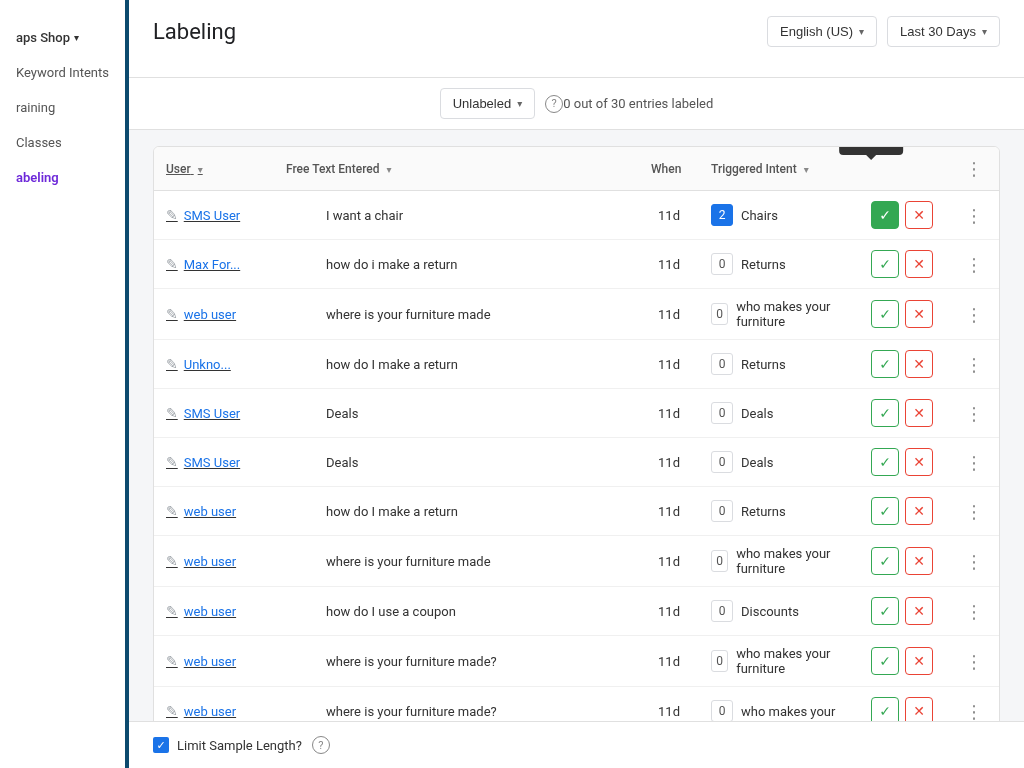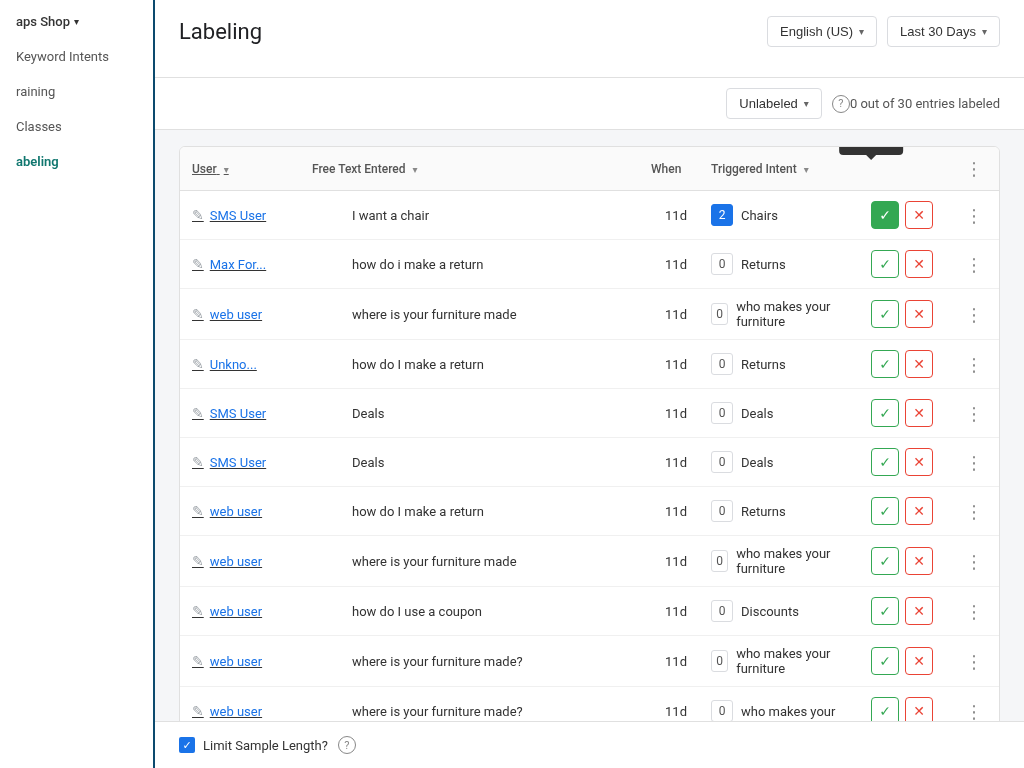--- a/index.html
+++ b/index.html
@@ -1,37 +1,37 @@
 <!DOCTYPE html>
 <html><head>
   <meta charset="utf-8">
   <style>
     * { box-sizing: border-box; margin: 0; padding: 0; }
     body { font-family: -apple-system, BlinkMacSystemFont, 'Segoe UI', Roboto, sans-serif; background: #f5f6f8; display: flex; height: 768px; overflow: hidden; font-size: 13px; color: #333; }
 
     
-    .sidebar { width: 155px; background: #fff; border-right: 2px solid #0c4a6e; display: flex; flex-direction: column; padding-top: 4px; flex-shrink: 0; }
+    .sidebar { width: 129px; background: #fff; border-right: 4px solid #0c4a6e; display: flex; flex-direction: column; padding-top: 20px; flex-shrink: 0; }
     .sidebar-item { padding: 10px 16px; color: #555; cursor: pointer; font-size: 13px; display: flex; align-items: center; gap: 6px; }
-    .sidebar-item.active { color: #0f766e; font-weight: 600; }
+    .sidebar-item.active { color: #6d28d9; font-weight: 600; }
     .sidebar-title { padding: 10px 16px; font-size: 13px; color: #333; font-weight: 500; display: flex; align-items: center; gap: 4px; }
     .sidebar-title .chevron { font-size: 10px; }
 
     
     .main { flex: 1; display: flex; flex-direction: column; background: #f5f6f8; overflow: hidden; }
 
     
     .header { background: #fff; padding: 16px 24px 0 24px; border-bottom: 1px solid #e0e0e0; }
     .header-top { display: flex; align-items: center; justify-content: space-between; margin-bottom: 30px; }
     .header-title { font-size: 22px; font-weight: 400; color: #202124; }
     .header-controls { display: flex; gap: 10px; align-items: center; }
     .dropdown-btn { display: flex; align-items: center; gap: 6px; padding: 7px 12px; border: 1px solid #dadce0; border-radius: 4px; background: #fff; cursor: pointer; font-size: 13px; color: #333; }
     .dropdown-btn .chevron { font-size: 10px; color: #666; }
 
     
-    .toolbar { display: flex; align-items: center; justify-content: flex-end; padding: 10px 24px; background: #fff; border-bottom: 1px solid #e0e0e0; }
+    .toolbar { display: flex; align-items: center; justify-content: center; padding: 10px 24px; background: #fff; border-bottom: 1px solid #e0e0e0; }
     .toolbar-left { display: flex; align-items: center; gap: 10px; }
     .status-count { font-size: 13px; color: #555; }
     .help-icon { width: 18px; height: 18px; border-radius: 50%; border: 1.5px solid #888; display: flex; align-items: center; justify-content: center; font-size: 11px; color: #888; cursor: pointer; }
 
     
     .table-container { flex: 1; overflow-y: auto; padding: 0 24px 24px 24px; background: #f5f6f8; }
     .table { width: 100%; background: #fff; border: 1px solid #e0e0e0; border-radius: 6px; border-collapse: separate; border-spacing: 0; margin-top: 16px; overflow: hidden; }
     .table thead tr { background: #fafafa; }
     .table th { padding: 11px 12px; text-align: left; font-weight: 500; font-size: 12px; color: #555; border-bottom: 1px solid #e0e0e0; white-space: nowrap; }
     .table th .filter-icon { color: #888; margin-left: 4px; font-size: 10px; }
@@ -45,21 +45,21 @@
     .col-action { width: 90px; }
     .col-more { width: 30px; }
 
     .user-cell { display: flex; align-items: center; gap: 6px; }
     .user-icon { color: #9aa0a6; font-size: 14px; }
     .user-link { color: #1a73e8; cursor: pointer; text-decoration: none; font-size: 13px; }
 
     .text-cell { display: flex; align-items: center; justify-content: space-between; margin-left: 40px; }
     .copy-icon { color: #aaa; cursor: pointer; font-size: 14px; opacity: 0; }
 
-    .when-cell { color: #777; font-size: 12px; text-align: right; }
+    .when-cell { color: #777; font-size: 12px; text-align: center; }
 
     .badge { display: inline-flex; align-items: center; justify-content: center; width: 22px; height: 22px; border: 1px solid #dadce0; border-radius: 3px; font-size: 12px; color: #555; background: #fff; }
     .badge.highlight { background: #1a73e8; color: #fff; border-color: #1a73e8; }
 
     .intent-cell { display: flex; align-items: center; gap: 8px; }
 
     .action-cell { display: flex; align-items: center; gap: 6px; }
     .check-btn { width: 28px; height: 28px; border: 1.5px solid #34a853; border-radius: 4px; display: flex; align-items: center; justify-content: center; cursor: pointer; background: #fff; color: #34a853; font-size: 14px; }
     .check-btn.filled { background: #34a853; color: #fff; }
     .x-btn { width: 28px; height: 28px; border: 1.5px solid #ea4335; border-radius: 4px; display: flex; align-items: center; justify-content: center; cursor: pointer; background: #fff; color: #ea4335; font-size: 14px; }

